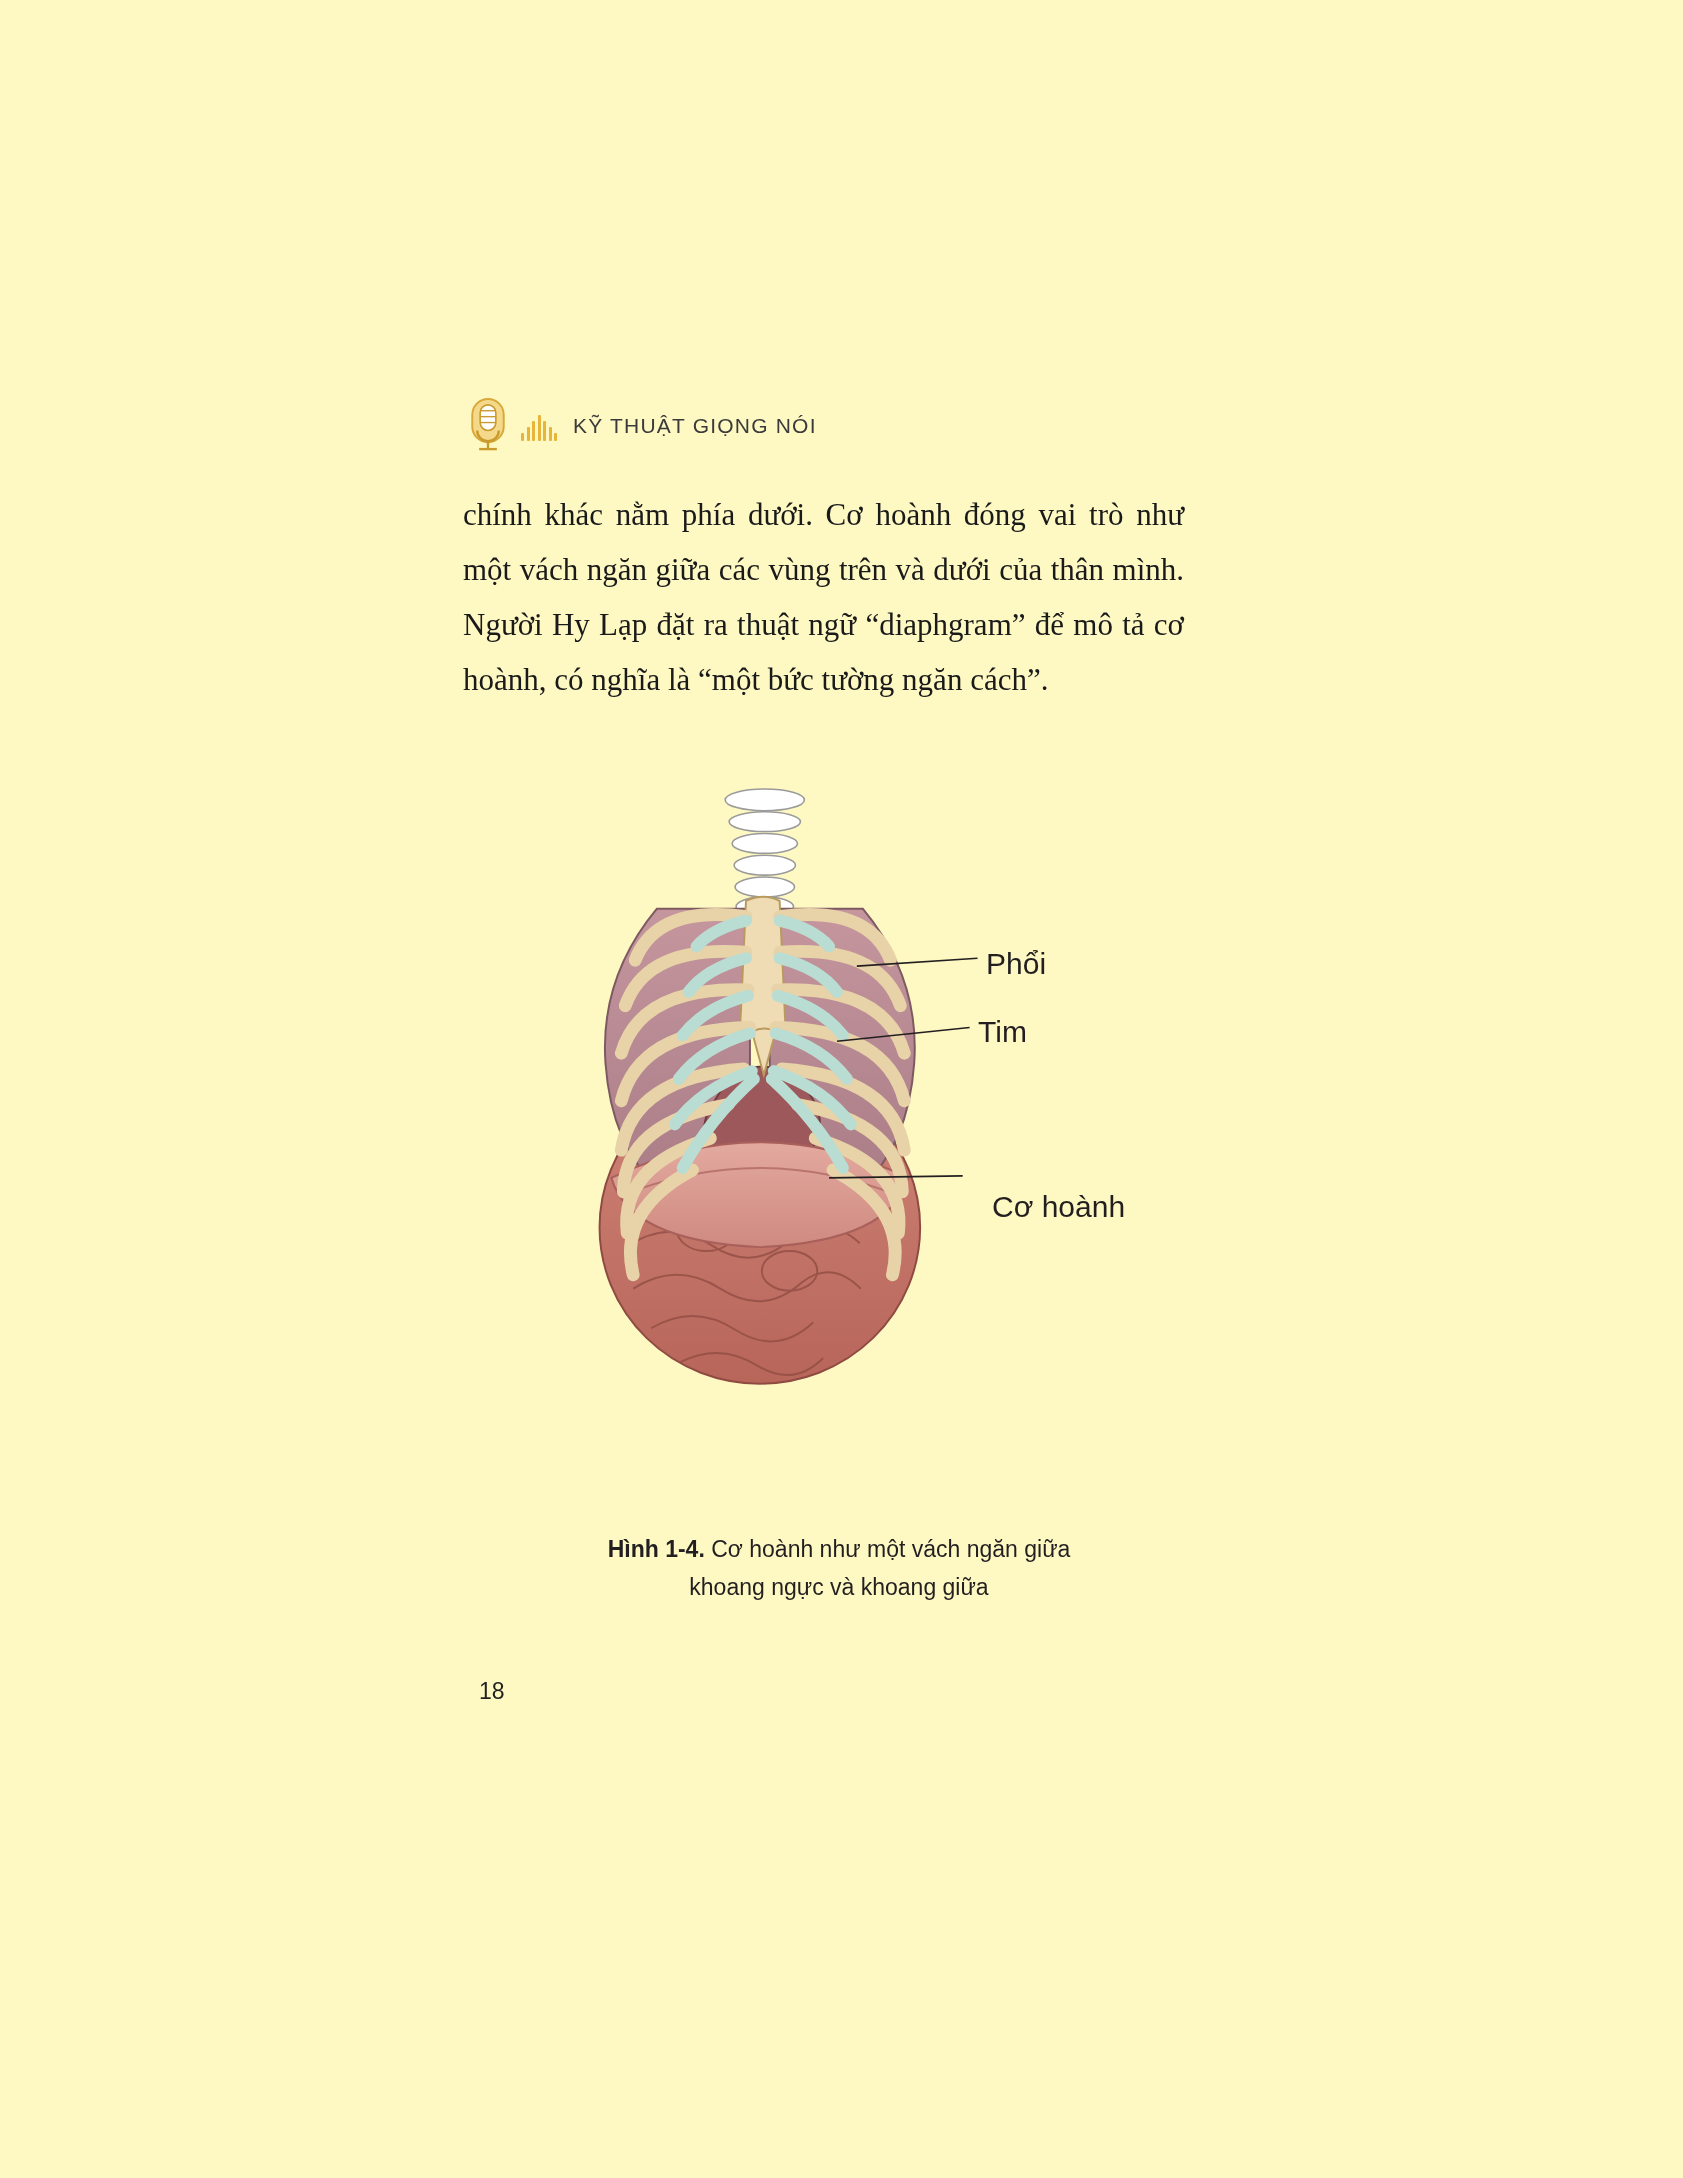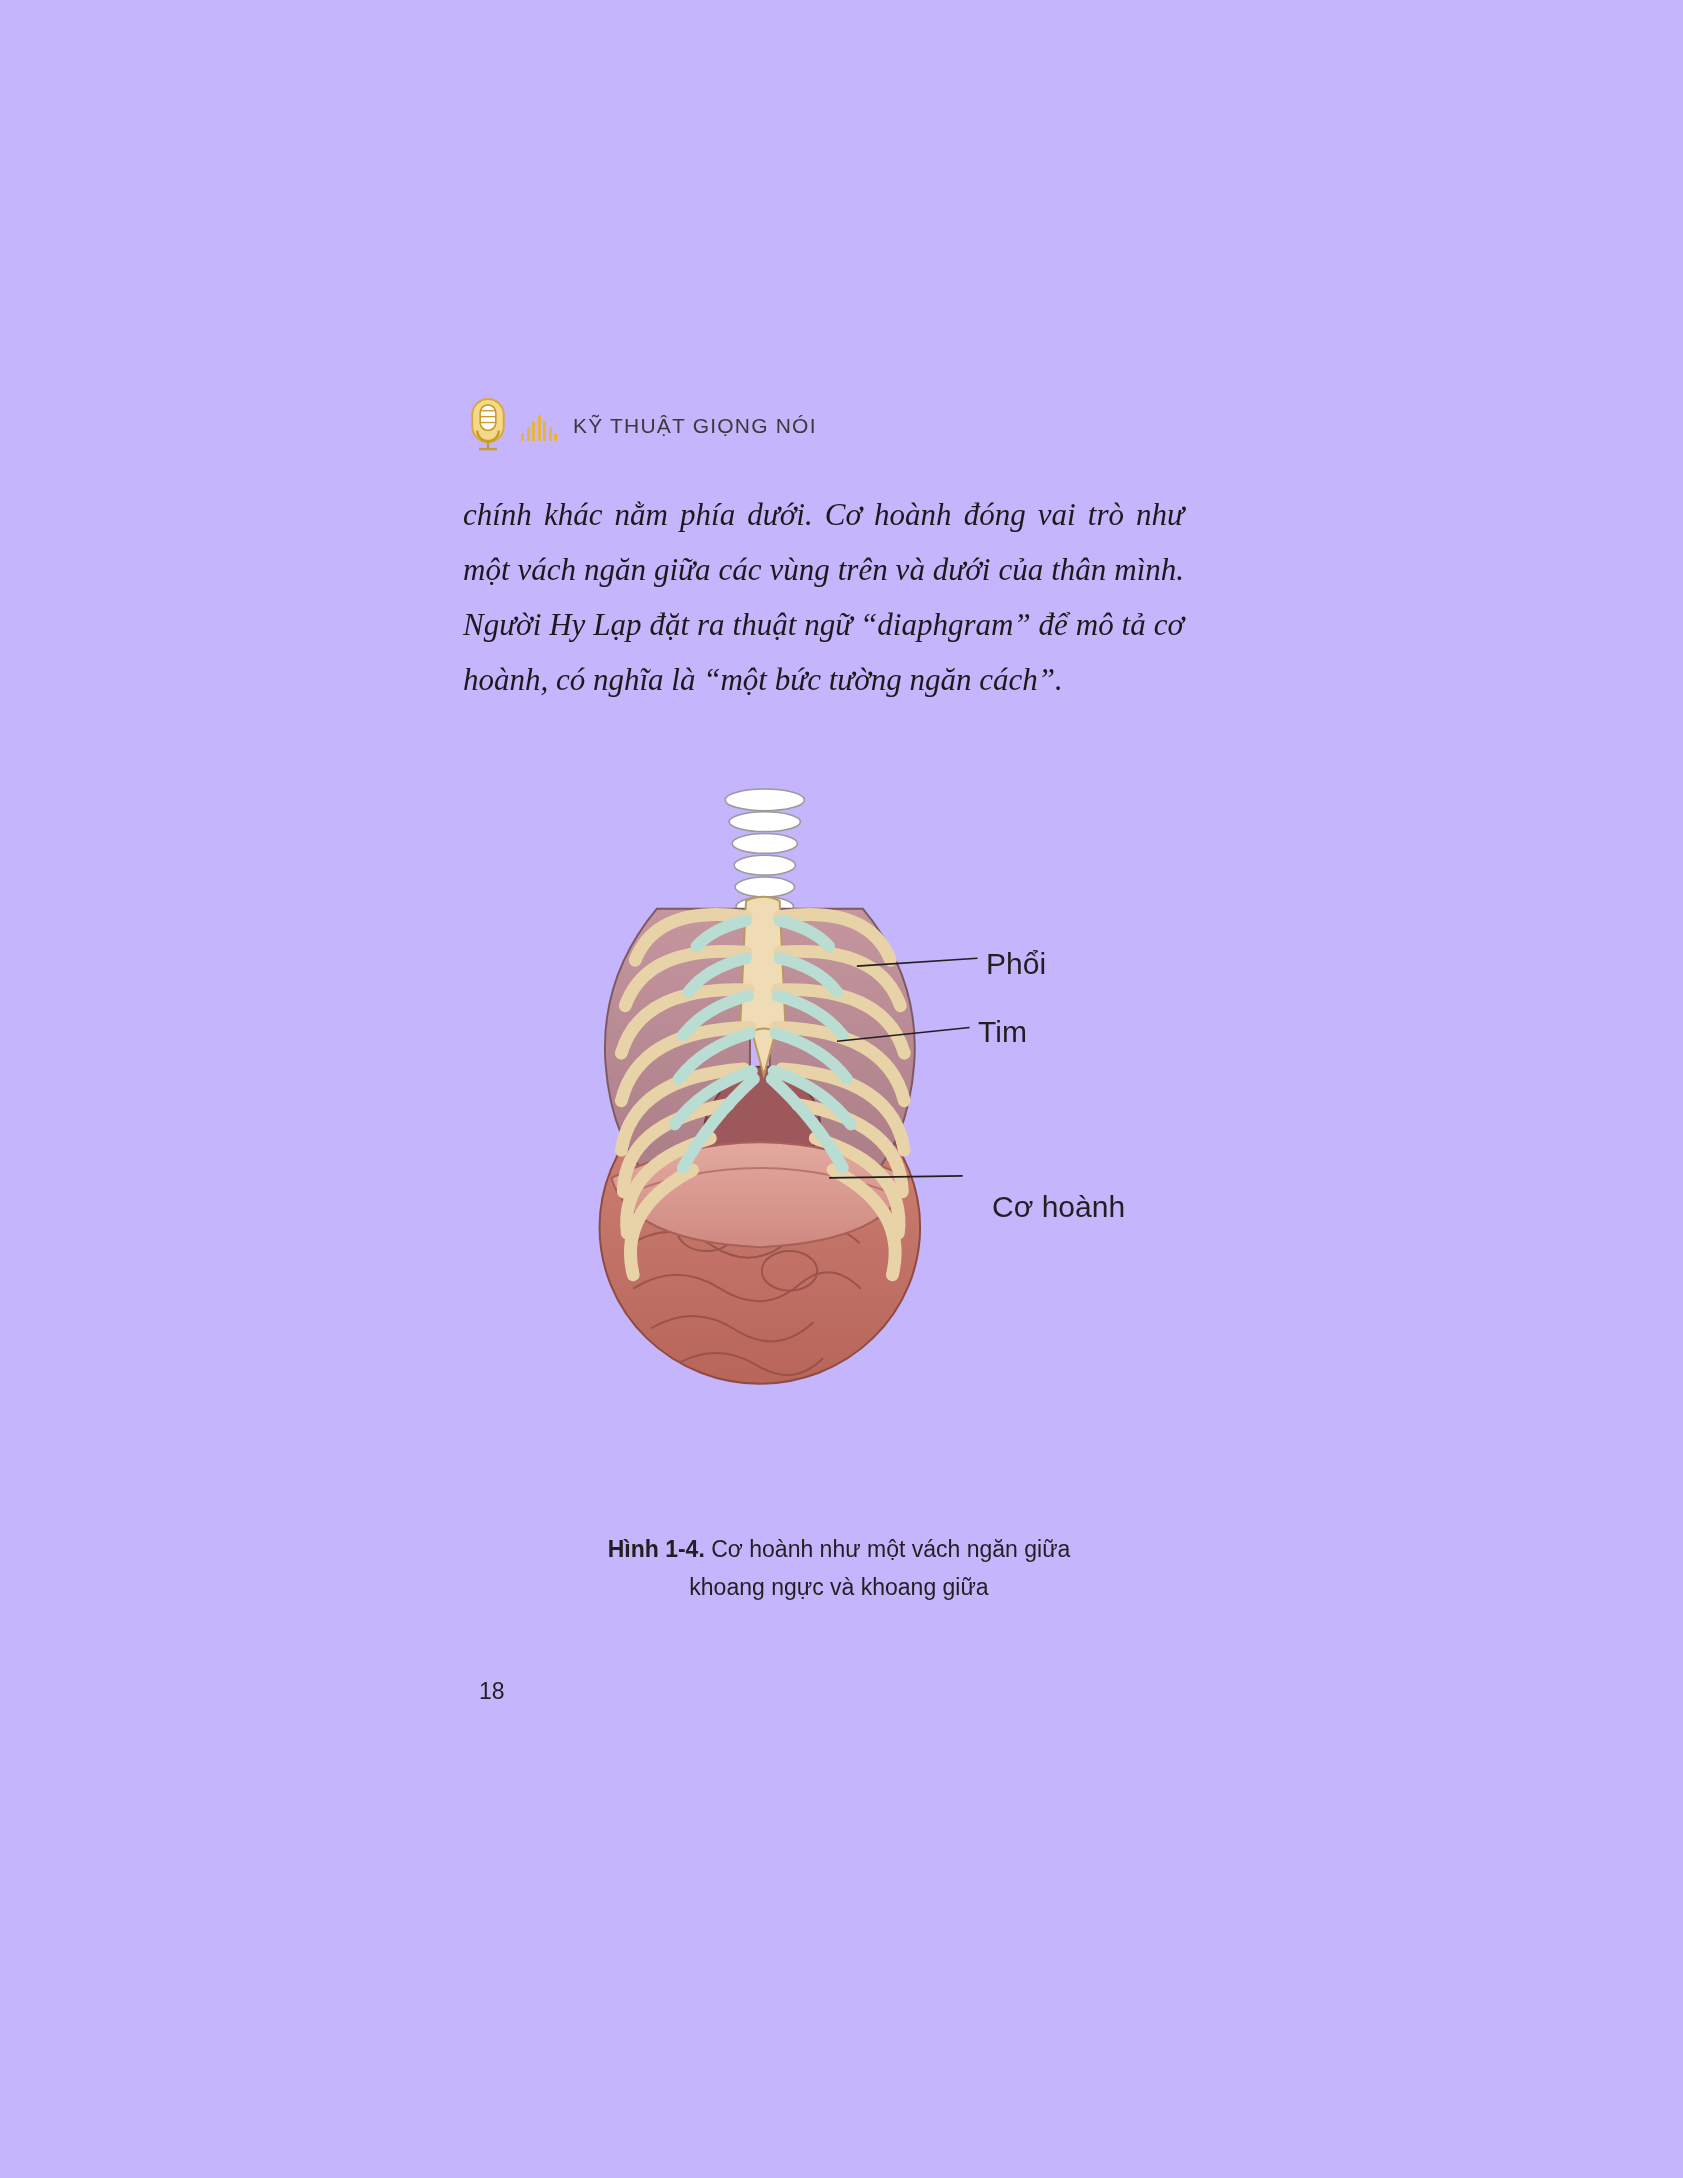--- a/index.html
+++ b/index.html
@@ -13,21 +13,21 @@
     font-family: "Liberation Serif", serif;
     position: relative;
     overflow: hidden;
   }
 
   .page {
     position: absolute;
     left: 0; top: 0;
     width: 1683px;
     height: 2178px;
-    background: #c4b5fd;
+    background: #fef9c3;
   }
 
   
   .header {
     position: absolute;
     left: 465px;
     top: 396px;
     width: 752px;
     height: 59px;
     display: flex;
@@ -69,21 +69,20 @@
     position: absolute;
     left: 463px;
     top: 487px;
     width: 721px;
     font-family: "Liberation Serif", serif;
     font-size: 31px;
     line-height: 55px;
     color: #1a1a1a;
     text-align: justify;
     text-justify: inter-word;
-    font-style: italic;
   }
 
   
   .figure {
     position: absolute;
     left: 463px;
     top: 782px;
     width: 752px;
     height: 673px;
   }

